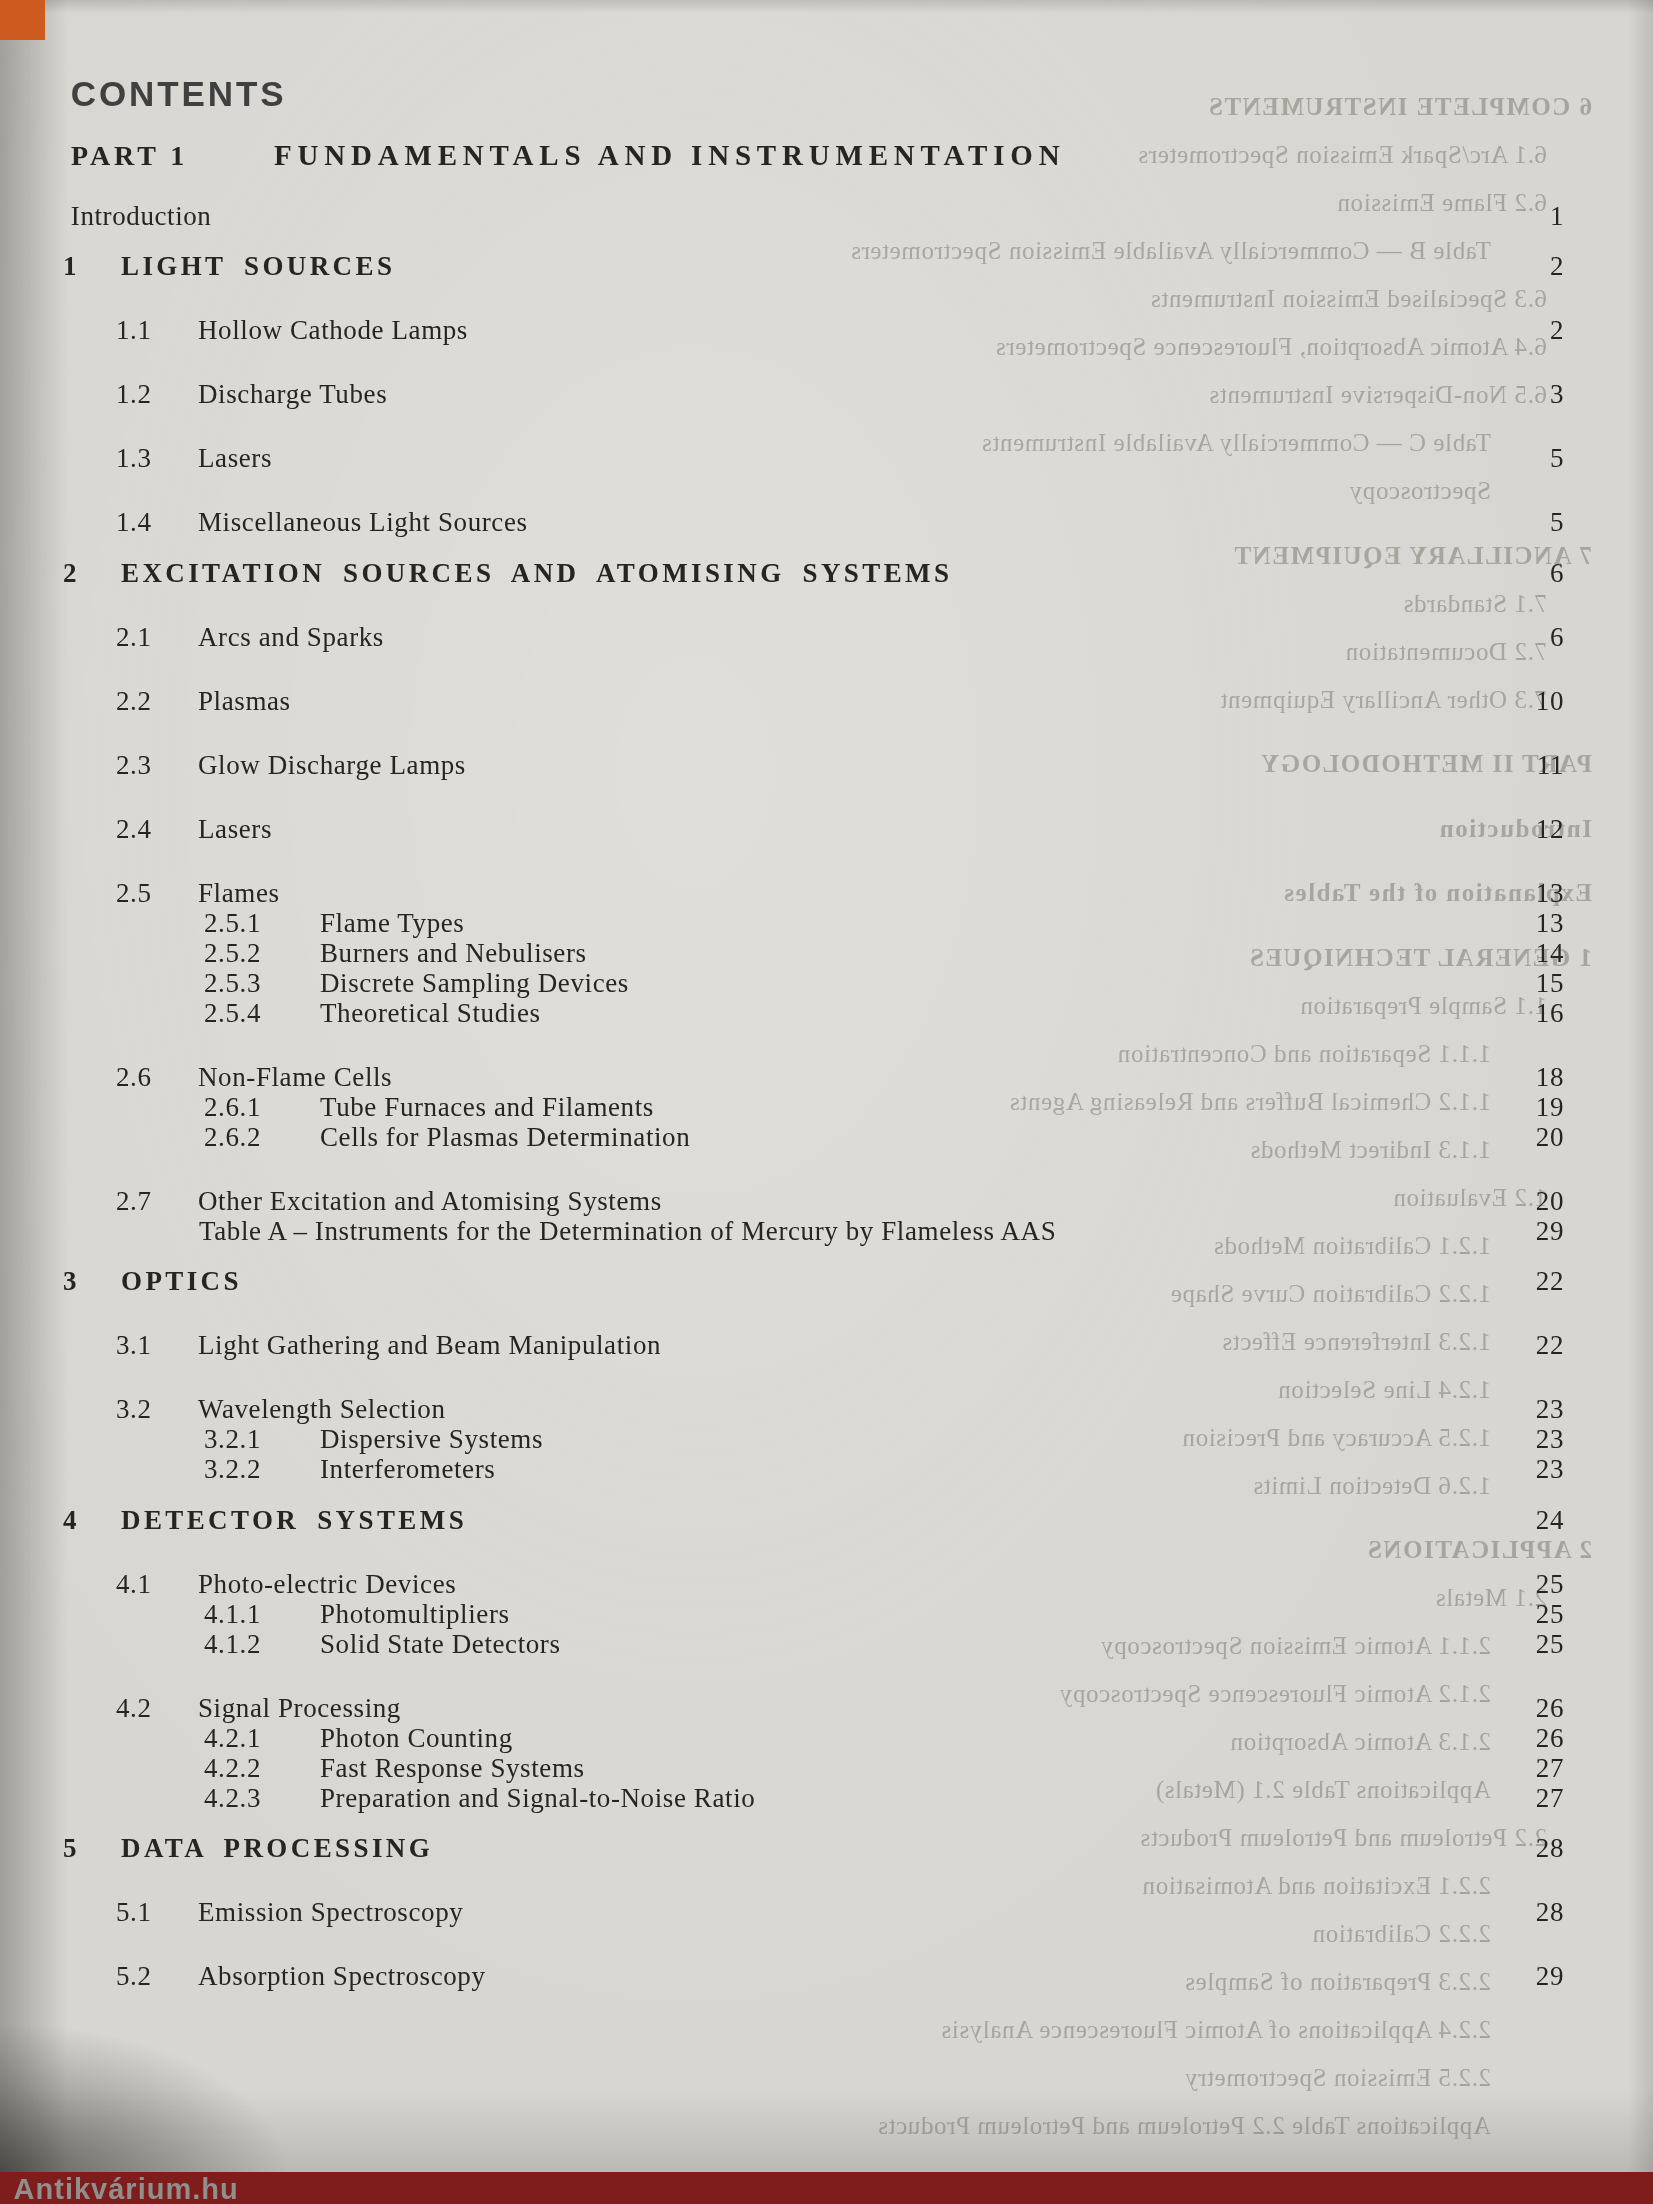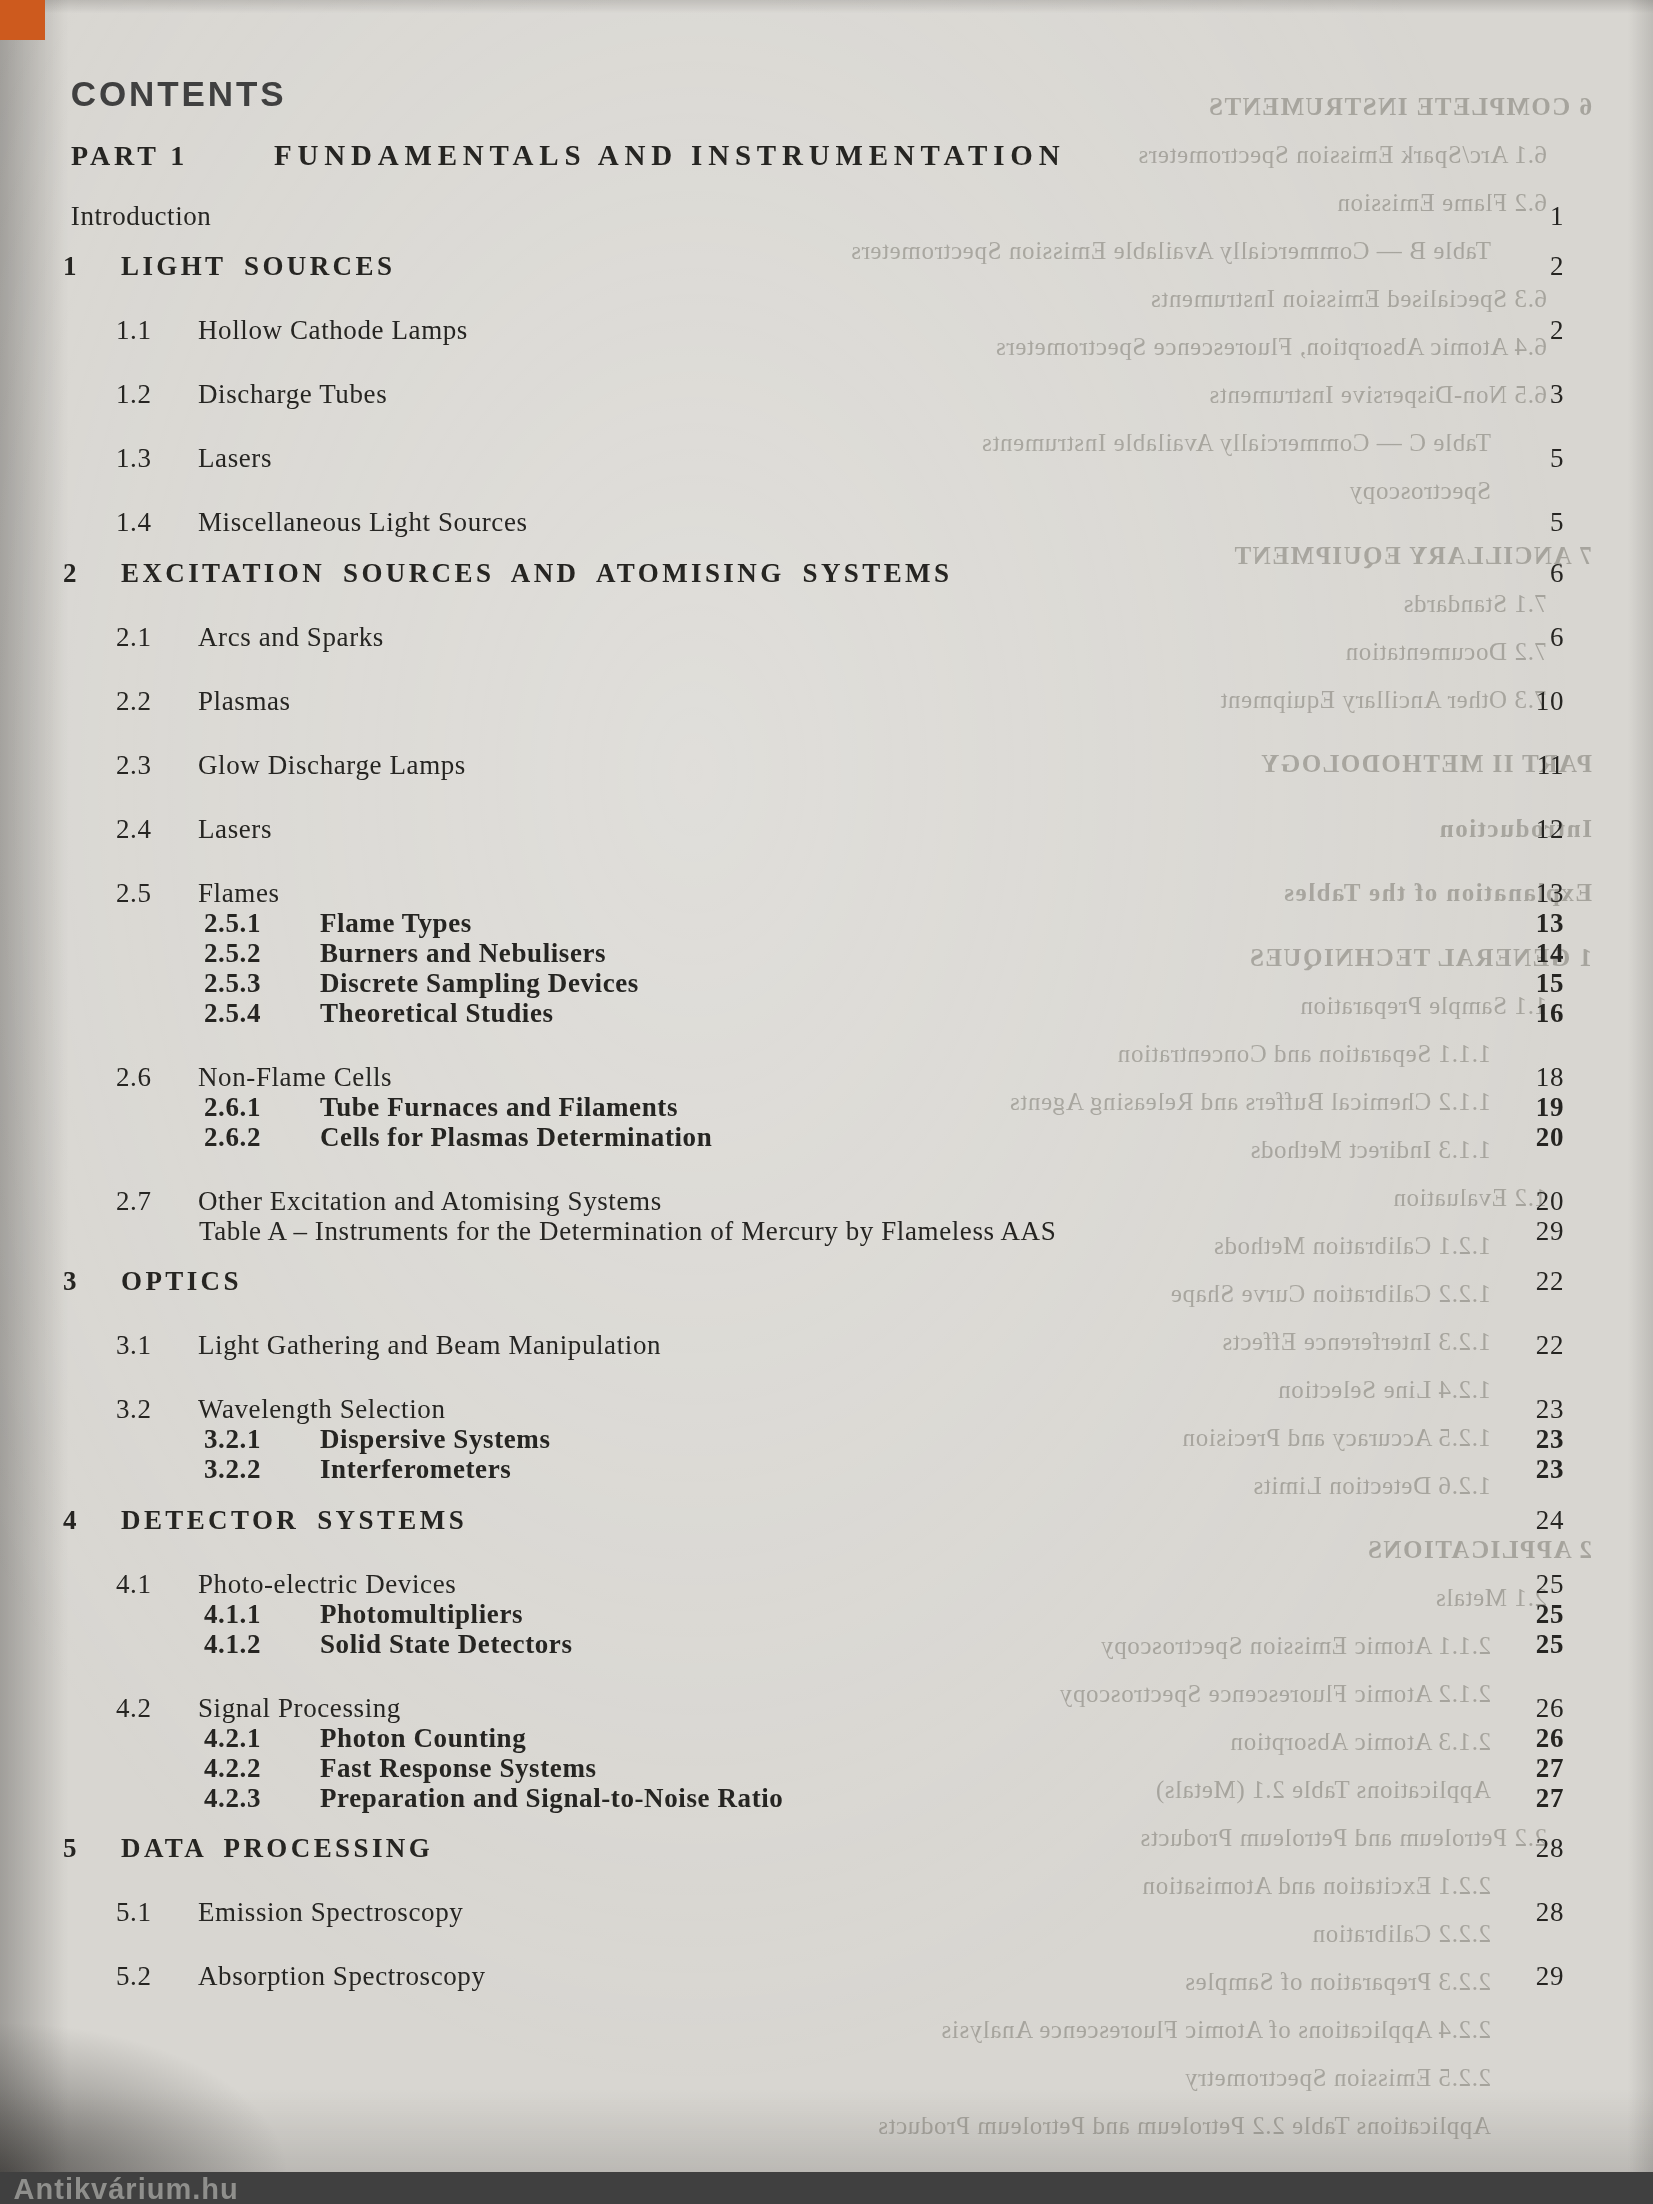--- a/index.html
+++ b/index.html
@@ -54,38 +54,38 @@
 
   .intro { padding-left: 7.8px; }
 
   .ch { margin-top: 20.4px; }
   .ch .num   { width: 58px; font-weight: bold; }
   .ch .title { font-weight: bold; letter-spacing: 3.4px; word-spacing: 7.8px; font-size: 27px; }
 
   .sub { padding-left: 53px; margin-top: 34px; }
   .sub .num { width: 82px; }
 
-  .subsub { padding-left: 141px; font-weight: bold; }
+  .subsub { padding-left: 141px; }
   .subsub .num { width: 116px; }
 
   .tbl { padding-left: 136px; }
 
   
   .orange-marker {
     position: absolute; left: 0; top: 0; width: 45px; height: 40px;
     background: #cd5a1e; z-index: 7;
   }
   .corner-shadow {
     position: absolute; left: 0; bottom: 29px; width: 291px; height: 155px;
     background: radial-gradient(ellipse at 0% 100%, rgba(20,18,16,0.55), rgba(20,18,16,0) 70%);
     z-index: 5; pointer-events: none;
   }
   .bottom-bar {
     position: absolute; left: 0; right: 0; bottom: 0; height: 33px;
-    background: #404040; z-index: 8; overflow: hidden;
+    background: #7f1d1d; z-index: 8; overflow: hidden;
   }
   .watermark {
     position: absolute; left: 13.6px; top: 1px;
     font-family: "Liberation Sans", sans-serif; font-weight: bold;
     font-size: 29px; color: #8f8f8c; letter-spacing: 1px;
   }
 </style>
 </head>
 <body>
 

